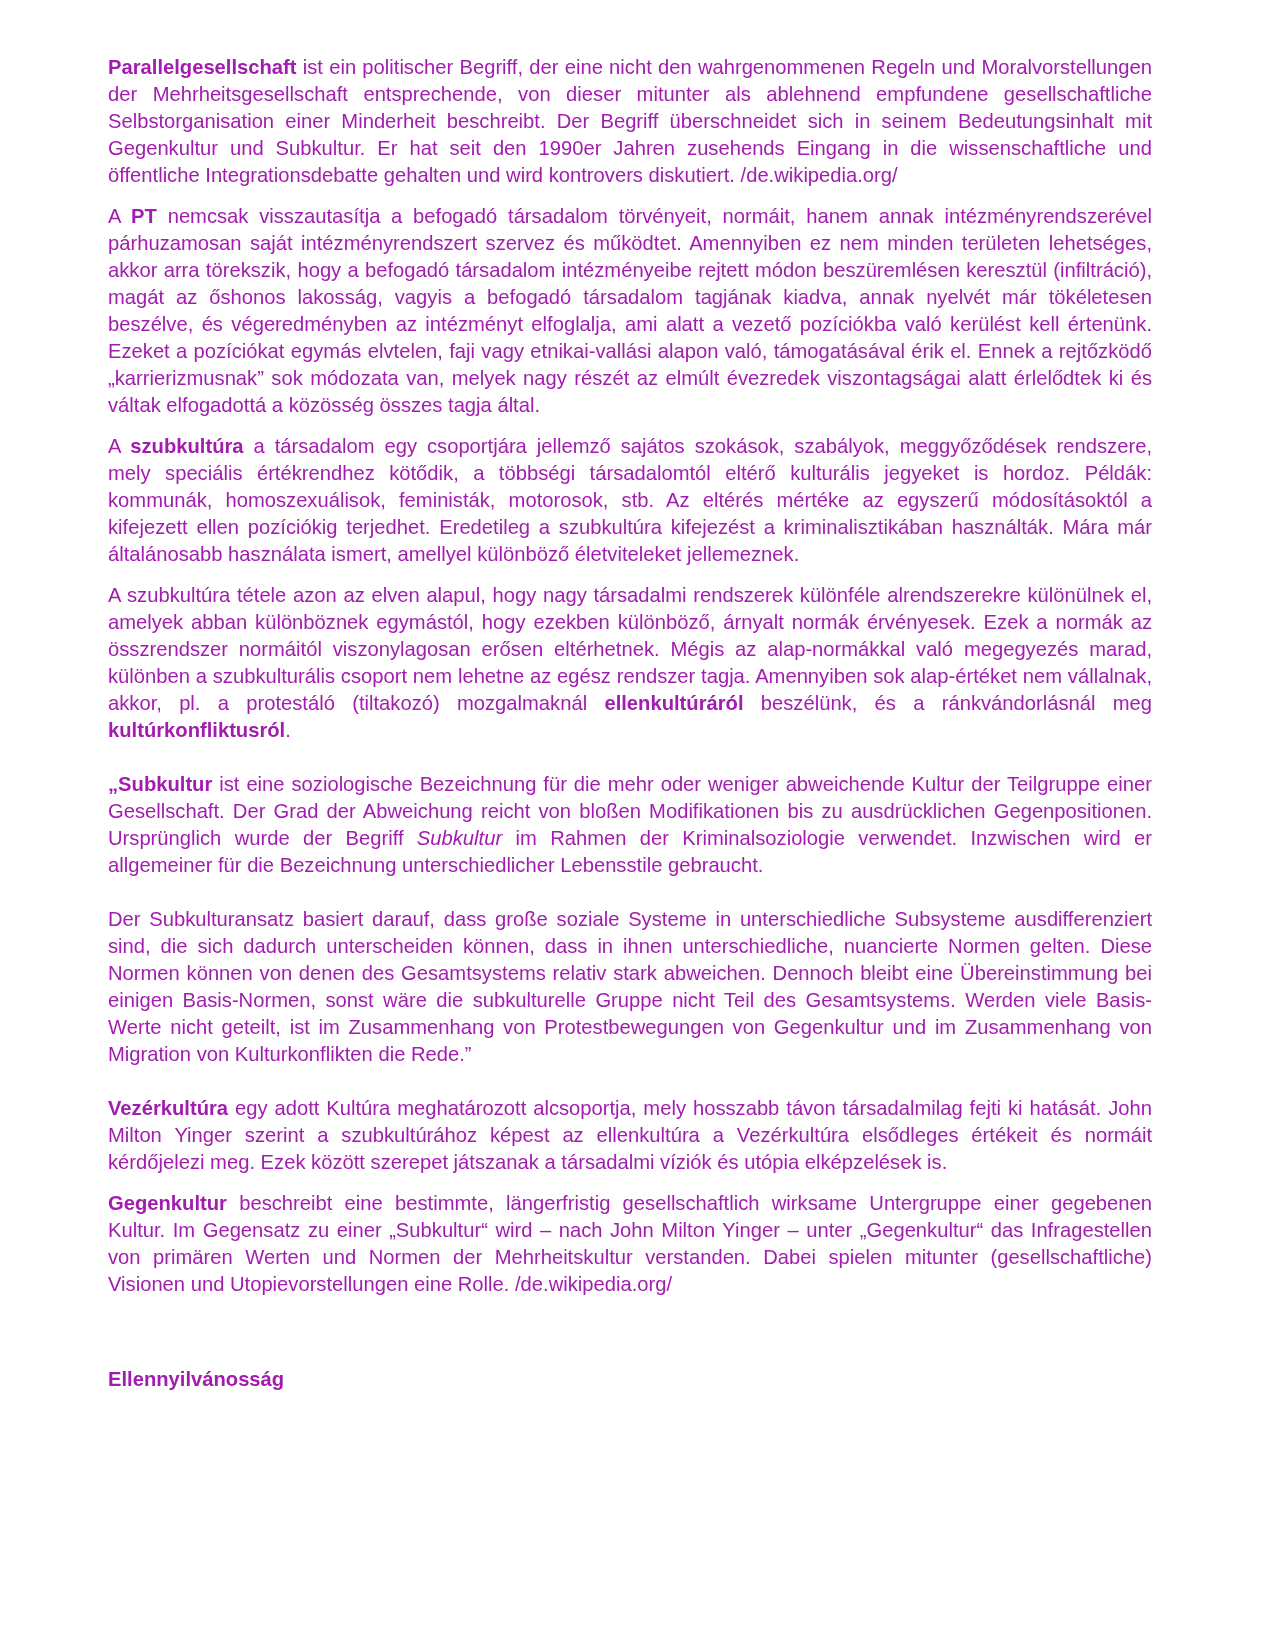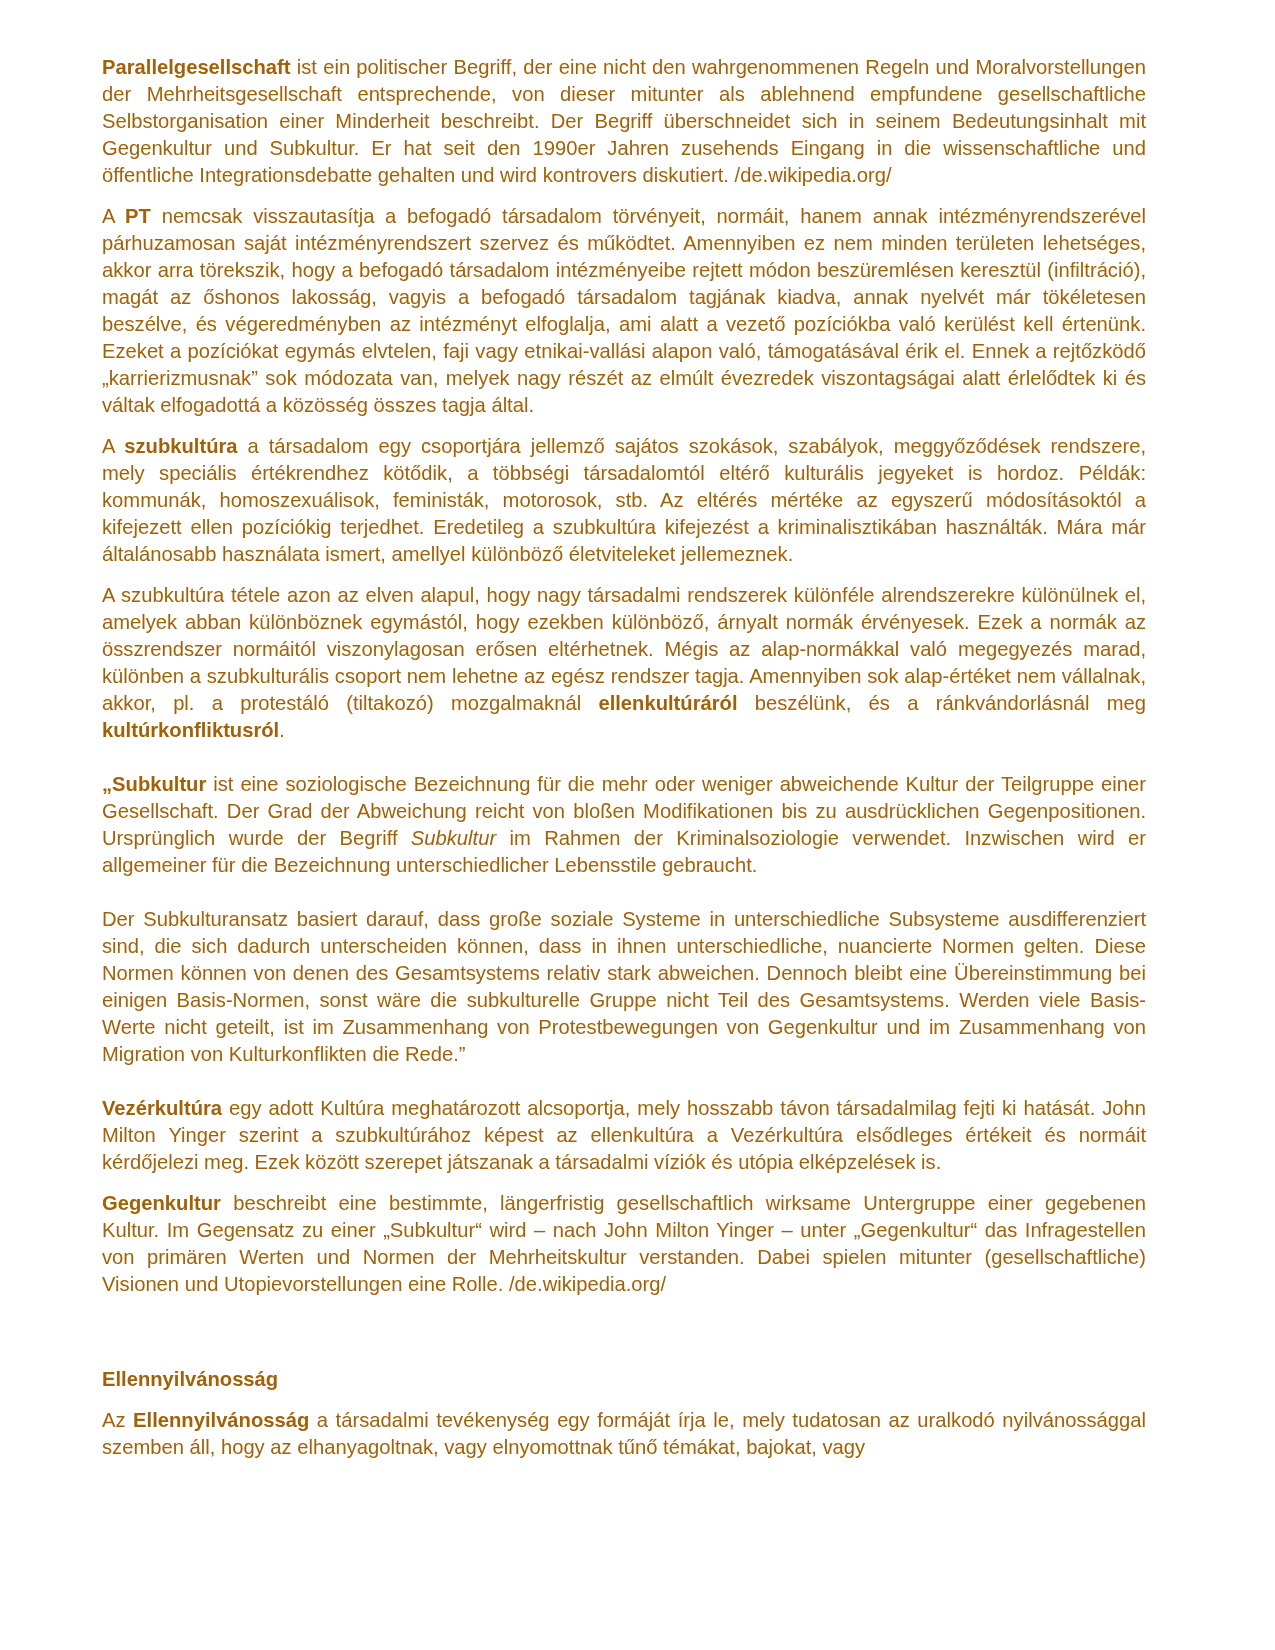--- a/index.html
+++ b/index.html
@@ -1,25 +1,25 @@
 <!DOCTYPE html>
 <html><head>
 <meta charset="utf-8">
 <style>
   html, body { margin: 0; padding: 0; background: #ffffff; }
   body { width: 1275px; height: 1650px; position: relative; overflow: hidden; }
   .page {
     position: absolute;
-    left: 102px;
+    left: 108px;
     top: 54px;
     width: 1044px;
     font-family: "Liberation Sans", sans-serif;
     font-size: 20.2px;
     line-height: 27px;
-    color: #a16207;
+    color: #a21caf;
   }
   .para { margin: 0; text-align: justify; }
   .para .b { font-weight: bold; }
   .para .i { font-style: italic; }
   .gap-s { height: 14px; }
   .gap-m { height: 27px; }
   .gap-l { height: 68px; }
   .heading { margin: 0; font-weight: bold; }
 </style>
 </head>
@@ -63,17 +63,14 @@
   <div class="gap-s"></div>
 
   <p class="para">
     <span class="b">Gegenkultur</span><span> beschreibt eine bestimmte, längerfristig gesellschaftlich wirksame Untergruppe einer gegebenen Kultur. Im Gegensatz zu einer „Subkultur“ wird – nach John Milton Yinger – unter „Gegenkultur“ das Infragestellen von primären Werten und Normen der Mehrheitskultur verstanden. Dabei spielen mitunter (gesellschaftliche) Visionen und Utopievorstellungen eine Rolle. /de.wikipedia.org/</span>
   </p>
   <div class="gap-l"></div>
 
   <p class="heading">Ellennyilvánosság</p>
   <div class="gap-s"></div>
 
-  <p class="para">
-    <span>Az </span><span class="b">Ellennyilvánosság</span><span> a társadalmi tevékenység egy formáját írja le, mely tudatosan az uralkodó nyilvánossággal szemben áll, hogy az elhanyagoltnak, vagy elnyomottnak tűnő témákat, bajokat, vagy</span>
-  </p>
 
 </div>
 
 </body></html>

